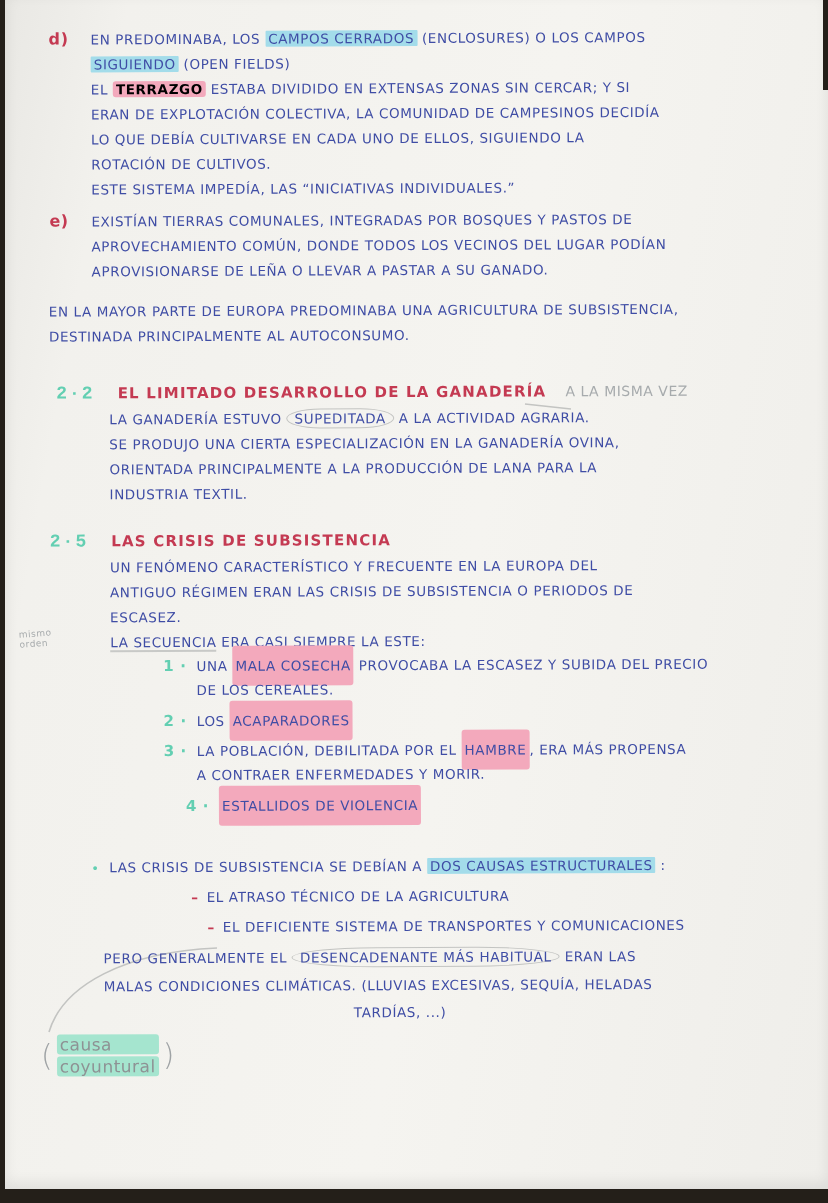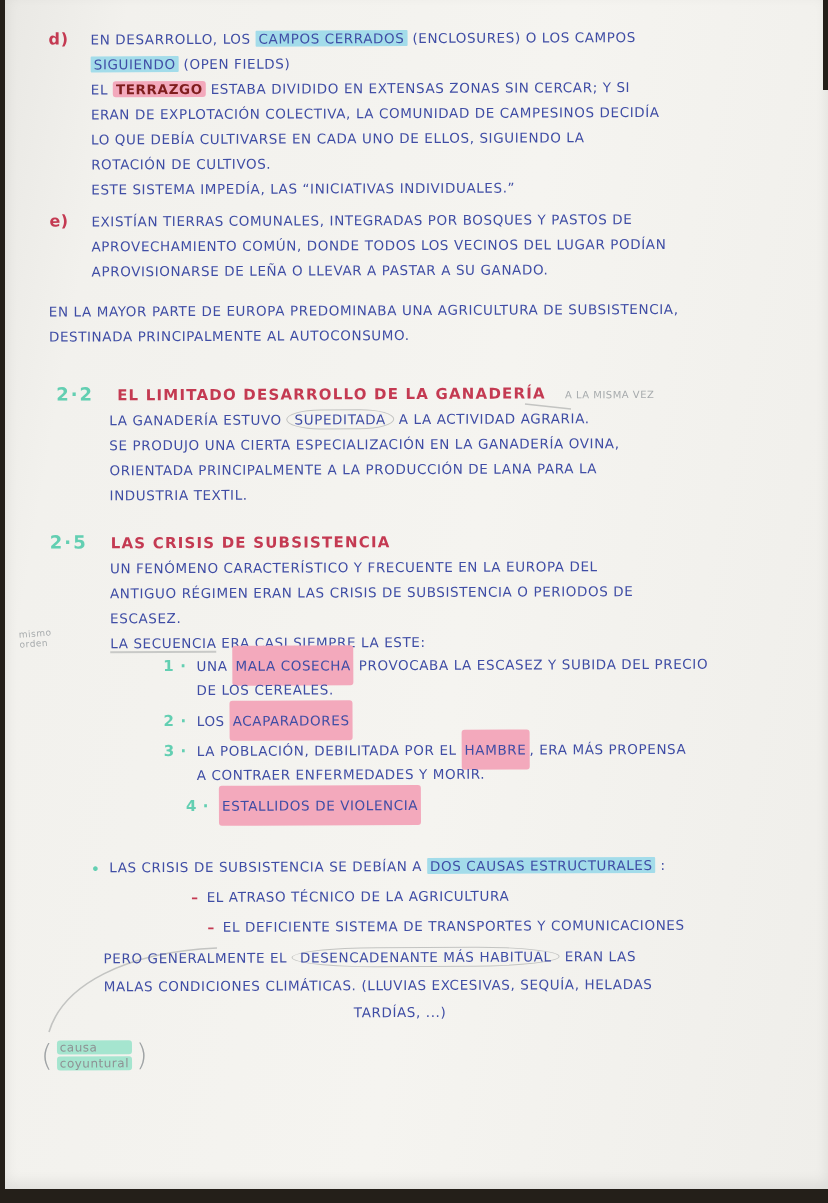--- a/index.html
+++ b/index.html
@@ -8,51 +8,51 @@
   .paper {
     position:absolute; left:5px; top:0; right:0; bottom:14px;
     background:linear-gradient(100deg,#e9e8e4 0%, #f2f1ed 12%, #f5f4f0 55%, #efeeea 100%);
     box-shadow:inset 0 -6px 14px rgba(0,0,0,.08);
   }
   .corner-sliver { position:absolute; top:0; right:0; width:5px; height:90px; background:#241f19; }
   .content { position:absolute; inset:0; transform:rotate(-0.25deg); }
   .line { height:25px; white-space:nowrap; }
   .ink { color:#3f4da5; font-size:13.5px; letter-spacing:.6px; }
   .red { color:#c43a52; }
-  .teal { color:#63cfb2; }
+  .teal { color:#63cfb2;font-family:Liberation Mono, monospace; }
   .marker { position:absolute; font-size:16px; font-weight:bold; }
   .heading { font-size:15px; font-weight:bold; letter-spacing:1.2px; }
   .secnum { font-size:18px; font-weight:bold; letter-spacing:2px; }
   .hl-cyan { background:#a3dcea; padding:0 3px; border-radius:1px; }
   .hl-pink { background:#f3a9bc; padding:12px 3px; border-radius:3px; }
-  .hl-pink-dark { background:#f3a9bc; padding:0 3px; border-radius:3px; color:#7f1d1d; font-weight:bold; }
+  .hl-pink-dark { background:#f3a9bc; padding:0 3px; border-radius:3px; color:#000000; font-weight:bold; }
   .hl-mint { background:#a5e5cf; padding:0 3px; border-radius:3px; }
   .circle-pencil { border:1.5px solid #c3c4c2; border-radius:48%/75%; padding:1px 7px; }
   .u-pencil { border-bottom:2px solid #c8c9c7; border-radius:0 0 45%/8px 45%/8px; }
   .abs { position:absolute; }
-  .pencil-note { font-size:10px; letter-spacing:.5px; color:#a7abad; }
+  .pencil-note { font-size:14px; letter-spacing:.5px; color:#a7abad; }
   .dash-red { color:#c43a52; font-weight:bold; margin-right:8px; }
   .num-teal { color:#63cfb2; font-weight:bold; font-size:15px; margin-right:10px; }
   .paren { font-size:30px; font-weight:200; color:#9fa3a5; line-height:48px; }
   svg.overlay { position:absolute; inset:0; pointer-events:none; }
 </style>
 </head>
 <body>
 
 <div class="paper">
   <svg class="overlay" width="823" height="1189" viewBox="0 0 823 1189">
     <path d="M 520 404 L 566 409" stroke="#c3c4c2" stroke-width="1.6" fill="none"></path>
     <path d="M 212 948 C 120 952, 58 985, 44 1032" stroke="#c3c4c2" stroke-width="1.6" fill="none"></path>
   </svg>
 
   <div class="content">
 
     <div class="abs ink" style="left:88px; top:30px;">
       <span class="marker red" style="left:-42px; top:-2px;">d)</span>
-      <div class="line"><span>EN DESARROLLO, LOS </span><span class="hl-cyan">CAMPOS CERRADOS</span><span> (ENCLOSURES) O LOS CAMPOS</span></div>
+      <div class="line"><span>EN PREDOMINABA, LOS </span><span class="hl-cyan">CAMPOS CERRADOS</span><span> (ENCLOSURES) O LOS CAMPOS</span></div>
       <div class="line"><span class="hl-cyan">SIGUIENDO</span><span> (OPEN FIELDS)</span></div>
       <div class="line"><span>EL </span><span class="hl-pink-dark">TERRAZGO</span><span> ESTABA DIVIDIDO EN EXTENSAS ZONAS SIN CERCAR; Y SI</span></div>
       <div class="line">ERAN DE EXPLOTACIÓN COLECTIVA, LA COMUNIDAD DE CAMPESINOS DECIDÍA</div>
       <div class="line">LO QUE DEBÍA CULTIVARSE EN CADA UNO DE ELLOS, SIGUIENDO LA</div>
       <div class="line">ROTACIÓN DE CULTIVOS.</div>
       <div class="line">ESTE SISTEMA IMPEDÍA, LAS “INICIATIVAS INDIVIDUALES.”</div>
     </div>
 
     <div class="abs ink" style="left:88px; top:212px;">
       <span class="marker red" style="left:-42px; top:-2px;">e)</span>
@@ -114,21 +114,21 @@
       <div class="line" style="margin-left:98px; margin-top:5px;"><span class="dash-red">–</span><span>EL DEFICIENTE SISTEMA DE TRANSPORTES Y COMUNICACIONES</span></div>
       <div style="margin-left:-6px; margin-top:6px;">
         <div class="line" style="height:28px;"><span>PERO GENERALMENTE EL </span><span class="circle-pencil">DESENCADENANTE MÁS HABITUAL</span><span> ERAN LAS</span></div>
         <div class="line" style="height:27px;">MALAS CONDICIONES CLIMÁTICAS. (LLUVIAS EXCESIVAS, SEQUÍA, HELADAS</div>
         <div class="line" style="margin-left:250px;">TARDÍAS, ...)</div>
       </div>
     </div>
 
     <div class="abs" style="left:34px; top:1030px; display:flex; align-items:center; gap:4px;">
       <span class="paren">(</span>
-      <span style="display:inline-flex; flex-direction:column; gap:2px; font-size:12px; color:#8e9294; letter-spacing:.5px;">
+      <span style="display:inline-flex; flex-direction:column; gap:2px; font-size:17px; color:#8e9294; letter-spacing:.5px;">
         <span class="hl-mint">causa</span>
         <span class="hl-mint">coyuntural</span>
       </span>
       <span class="paren">)</span>
     </div>
 
   </div>
   <div class="corner-sliver"></div>
 </div>
 

